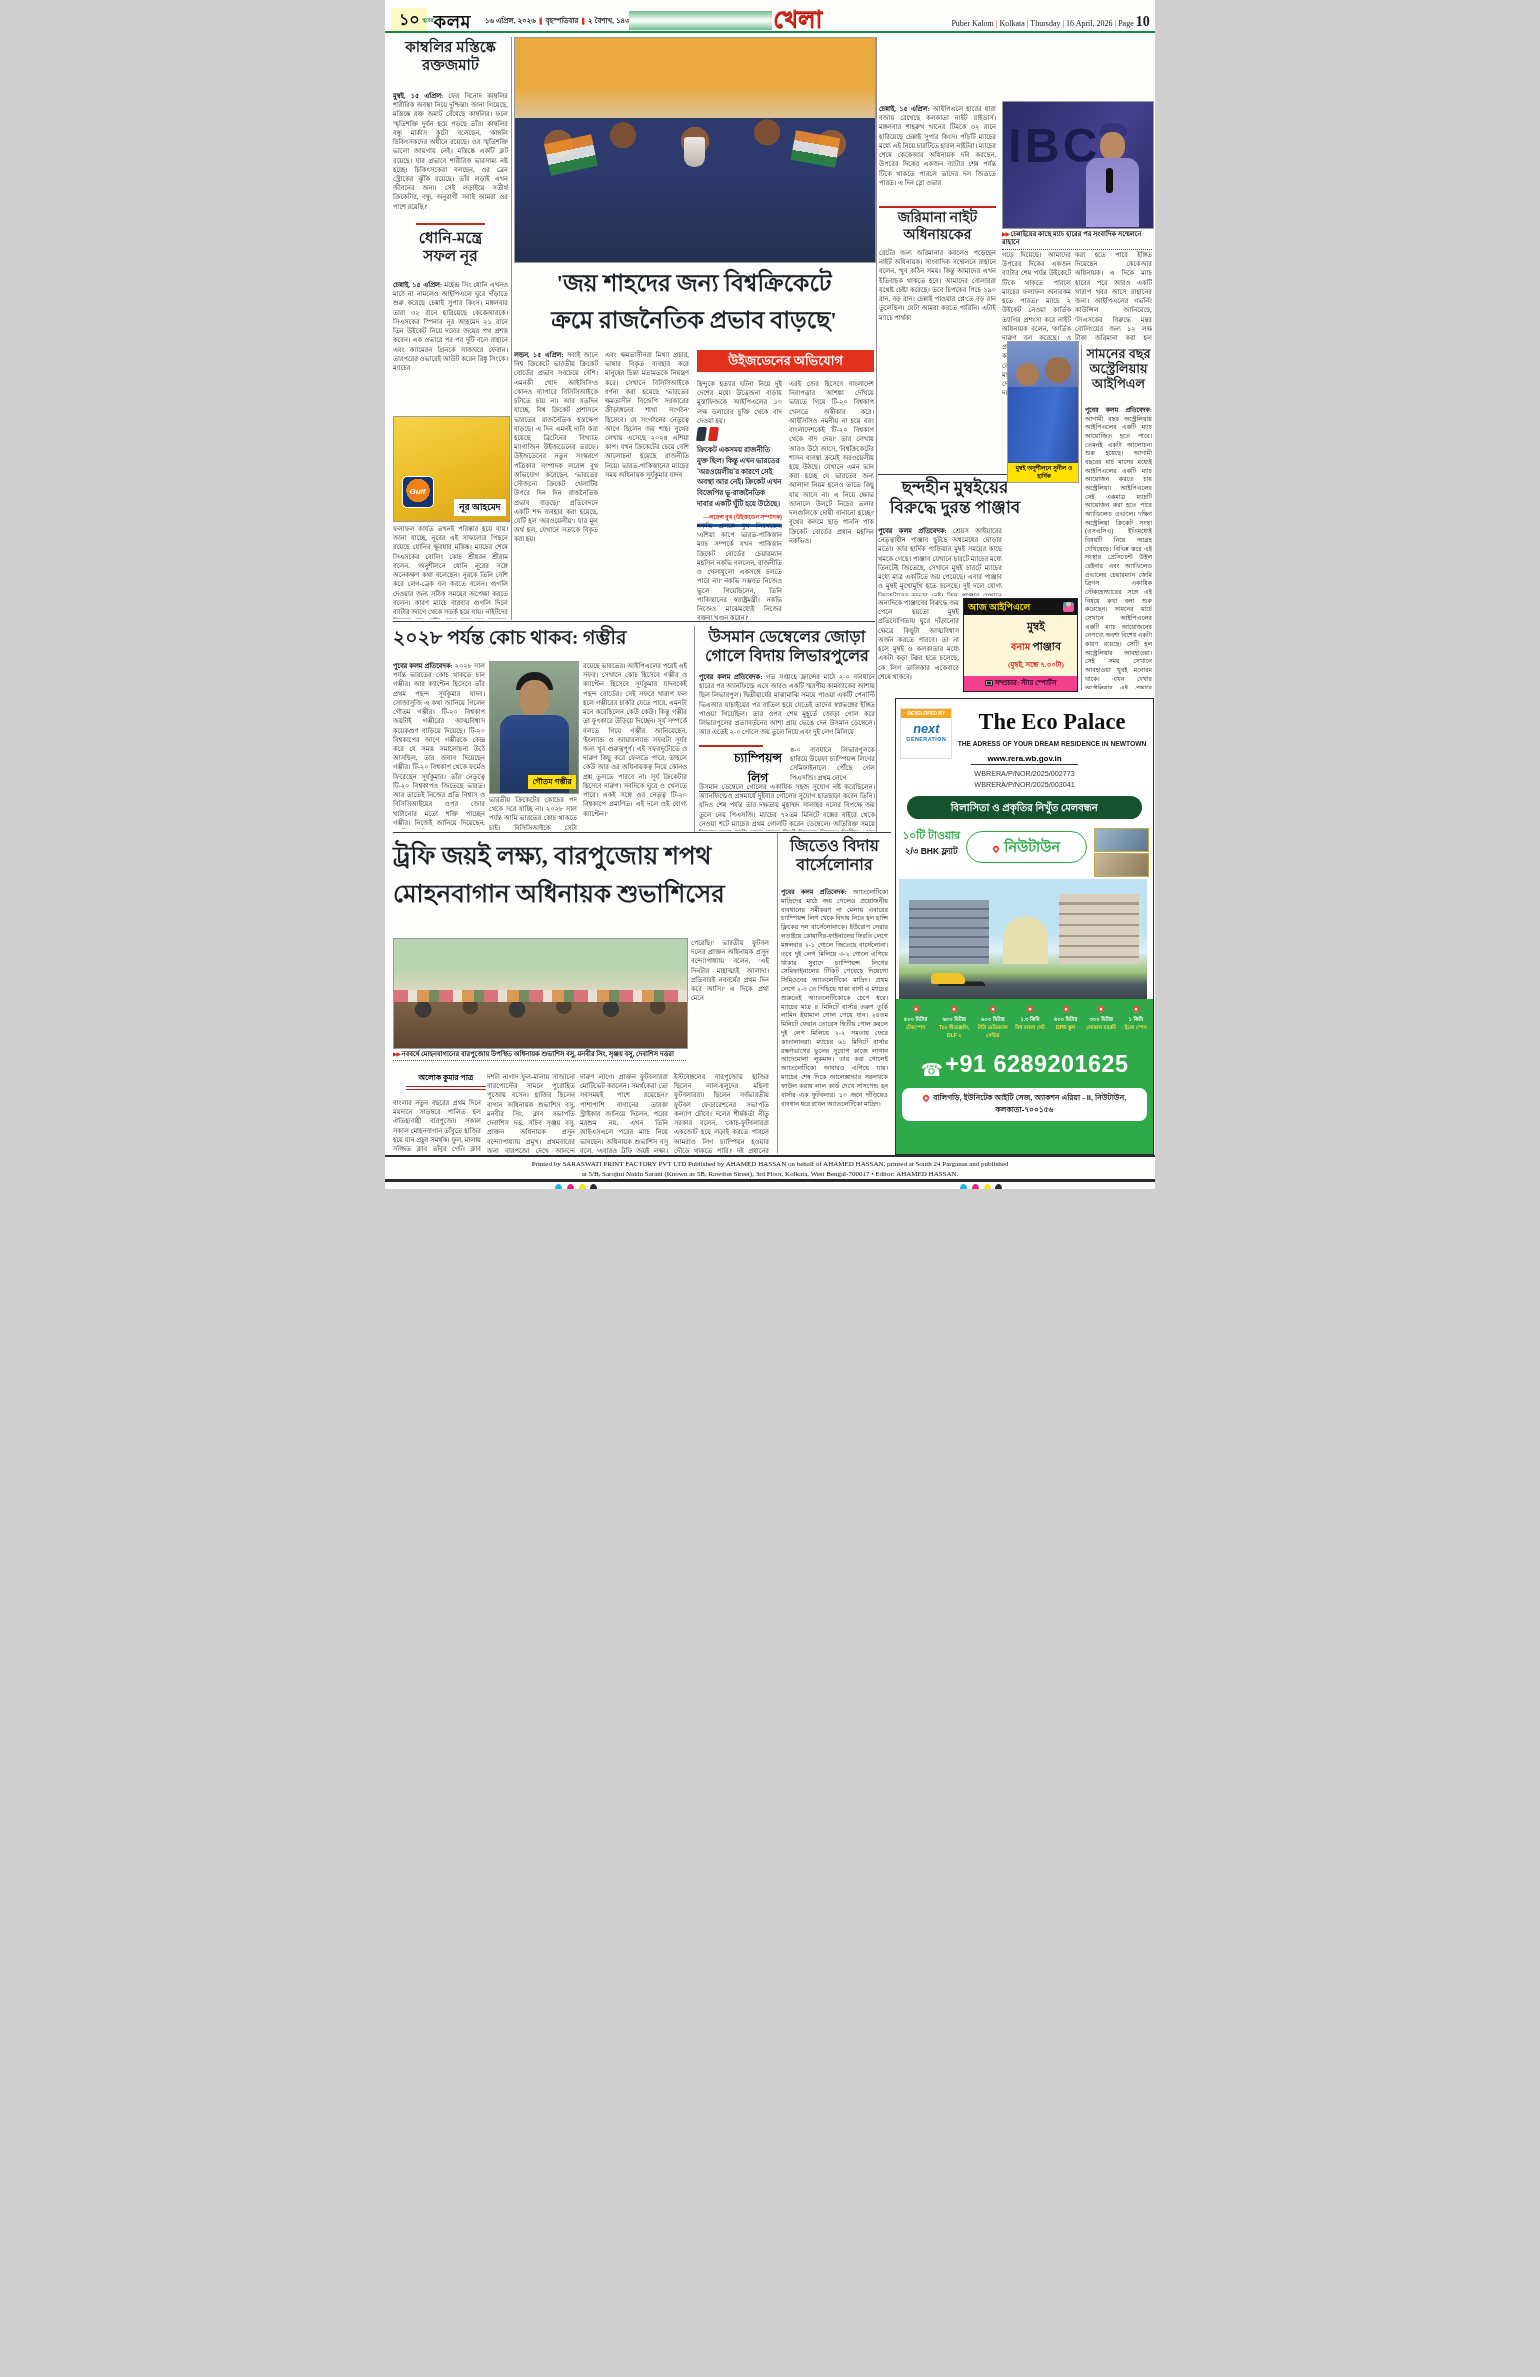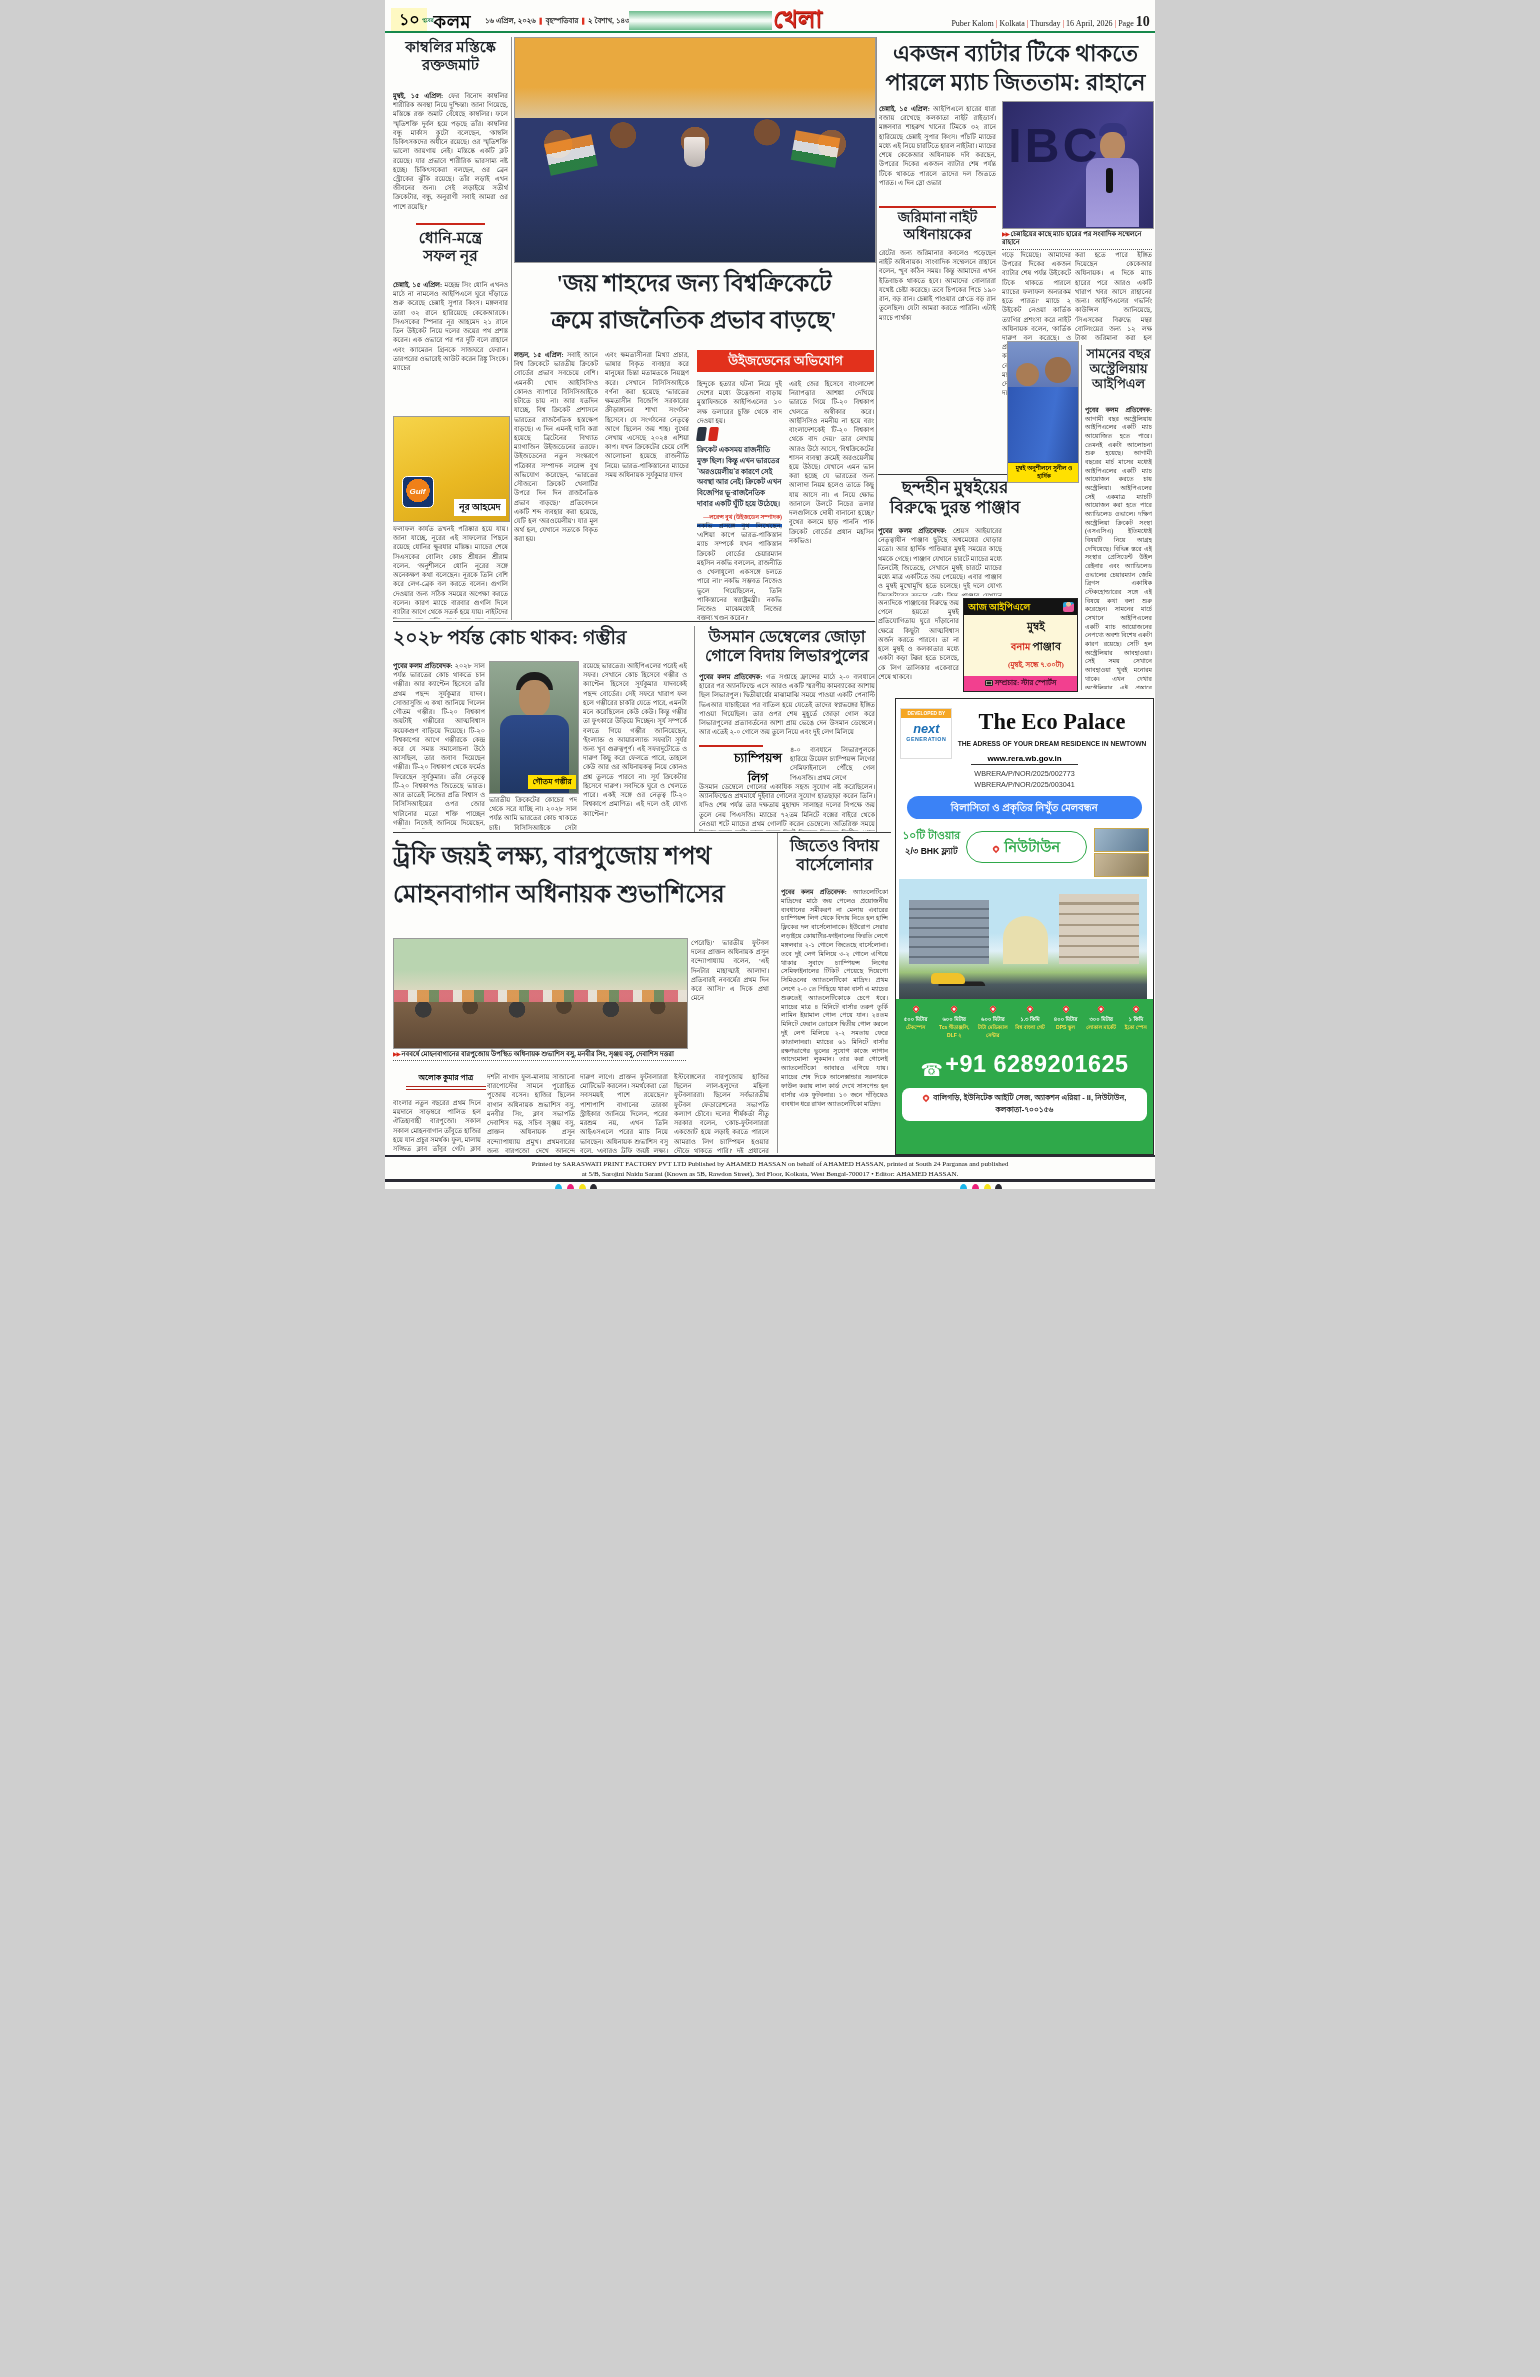--- a/index.html
+++ b/index.html
@@ -135,25 +135,20 @@
     <div style="color:#d5291c;font-weight:700;font-size:5.9px;margin-top:2.1px;text-align:right;">—লরেন্স বুথ (উইজডেন সম্পাদক)</div>
     <div style="height:2.7px;background:#1a56b0;margin-top:2.1px;"></div>
   </div>
   <div class="abs body" style="left:312px;top:521px;width:85px;height:99px;">
     <span>নকভি প্রসঙ্গে বুথ লিখেছেন, 'এশিয়া কাপে ভারত-পাকিস্তান ম্যাচ সম্পর্কে যখন পাকিস্তান ক্রিকেট বোর্ডের চেয়ারম্যান মহসিন নকভি বললেন, রাজনীতি ও খেলাধুলো একসঙ্গে চলতে পারে না।' নকভি সম্ভবত নিজেও ভুলে গিয়েছিলেন, তিনি পাকিস্তানের স্বরাষ্ট্রমন্ত্রী। নকভি নিজেও মাঝেমধ্যেই নিজের বক্তব্য খণ্ডন করেন।'</span>
   </div>
   <div class="abs body" style="left:404px;top:379px;width:85px;height:240px;">
     <span>এরই জের হিসেবে বাংলাদেশ নিরাপত্তার আশঙ্কা দেখিয়ে ভারতে গিয়ে টি-২০ বিশ্বকাপ খেলতে অস্বীকার করে। আইসিসিও নমনীয় না হয়ে বরং বাংলাদেশকেই টি-২০ বিশ্বকাপ থেকে বাদ দেয়।' তার লেখায় আরও উঠে আসে, 'বিশ্বক্রিকেটের শাসন ব্যবস্থা ক্রমেই অরওয়েলীয় হয়ে উঠছে। যেখানে এমন ভান করা হচ্ছে যে ভারতের জন্য আলাদা নিয়ম হলেও তাতে কিছু যায় আসে না। এ নিয়ে ক্ষোভ জানালে উলটে নিচের তলার দলগুলিকে দোষী বানানো হচ্ছে।' বুথের কলমে ছাড় পাননি পাক ক্রিকেট বোর্ডের প্রধান মহসিন নকভিও।</span>
   </div>
 
-  <div class="abs hl" style="left:494px;top:39px;width:273px;font-size:22.4px;line-height:1.3;">
-    
-    <span>একজন ব্যাটার টিকে থাকতে</span><br>
-    <span>পারলে ম্যাচ জিততাম: রাহানে</span>
-  </div>
   <div class="abs body" style="left:494px;top:104px;width:117px;height:99px;">
     <span class="dl">চেন্নাই, ১৫ এপ্রিল:</span>
     <span>আইপিএলে হারের ধারা বজায় রেখেছে কলকাতা নাইট রাইডার্স। মঙ্গলবার শাহরুখ খানের টিমকে ৩২ রানে হারিয়েছে চেন্নাই সুপার কিংস। পাঁচটি ম্যাচের মধ্যে এই নিয়ে চারটিতে হারল নাইটরা। ম্যাচের শেষে কেকেআর অধিনায়ক দবি করছেন, উপরের দিকের একজন ব্যাটার শেষ পর্যন্ত টিকে থাকতে পারলে তাদের দল জিততে পারত। এ দিন স্লো ওভার</span>
   </div>
   <div class="abs redrule" style="left:494px;top:206px;width:117px;"></div>
   <div class="abs hl" style="left:494px;top:210px;width:117px;font-size:14px;">
     <span>জরিমানা নাইট</span><br>
     <span>অধিনায়কের</span>
   </div>
   <div class="abs body" style="left:494px;top:248px;width:117px;height:224px;">
@@ -331,21 +326,21 @@
     </div>
     <div class="abs" style="left:0;top:54px;width:257px;text-align:center;">
       <span style="font-weight:700;font-size:8px;border-bottom:1.1px solid #333;padding:0 16px 1.1px;">www.rera.wb.gov.in</span>
     </div>
     <div class="abs" style="left:0;top:69px;width:257px;text-align:center;">
       <span style="font-size:7.2px;color:#333;">WBRERA/P/NOR/2025/002773</span>
     </div>
     <div class="abs" style="left:0;top:80px;width:257px;text-align:center;">
       <span style="font-size:7.2px;color:#333;">WBRERA/P/NOR/2025/003041</span>
     </div>
-    <div class="abs" style="left:10.7px;top:97px;width:235px;height:23.4px;background:#3b82f6;border-radius:11.7px;text-align:center;">
+    <div class="abs" style="left:10.7px;top:97px;width:235px;height:23.4px;background:#14532d;border-radius:11.7px;text-align:center;">
       <span style="color:#fff;font-weight:800;font-size:10px;line-height:23.4px;">বিলাসিতা ও প্রকৃতির নিখুঁত মেলবন্ধন</span>
     </div>
     <div class="abs" style="left:4.3px;top:130px;width:62px;text-align:center;">
       <div style="color:#2fa94a;font-weight:800;font-size:10.7px;line-height:1.2;">১০টি টাওয়ার</div>
       <div style="color:#111;font-weight:800;font-size:8.5px;margin-top:3.2px;">২/৩ BHK ফ্ল্যাট</div>
     </div>
     <div class="abs" style="left:70px;top:132px;width:119px;height:30px;border:1.6px solid #2fa94a;border-radius:16px;background:#fff;text-align:center;">
       <span class="pin" style="margin-right:3.2px;"></span>
       <span style="color:#2fa94a;font-weight:800;font-size:14.4px;line-height:30px;">নিউটাউন</span>
     </div>

